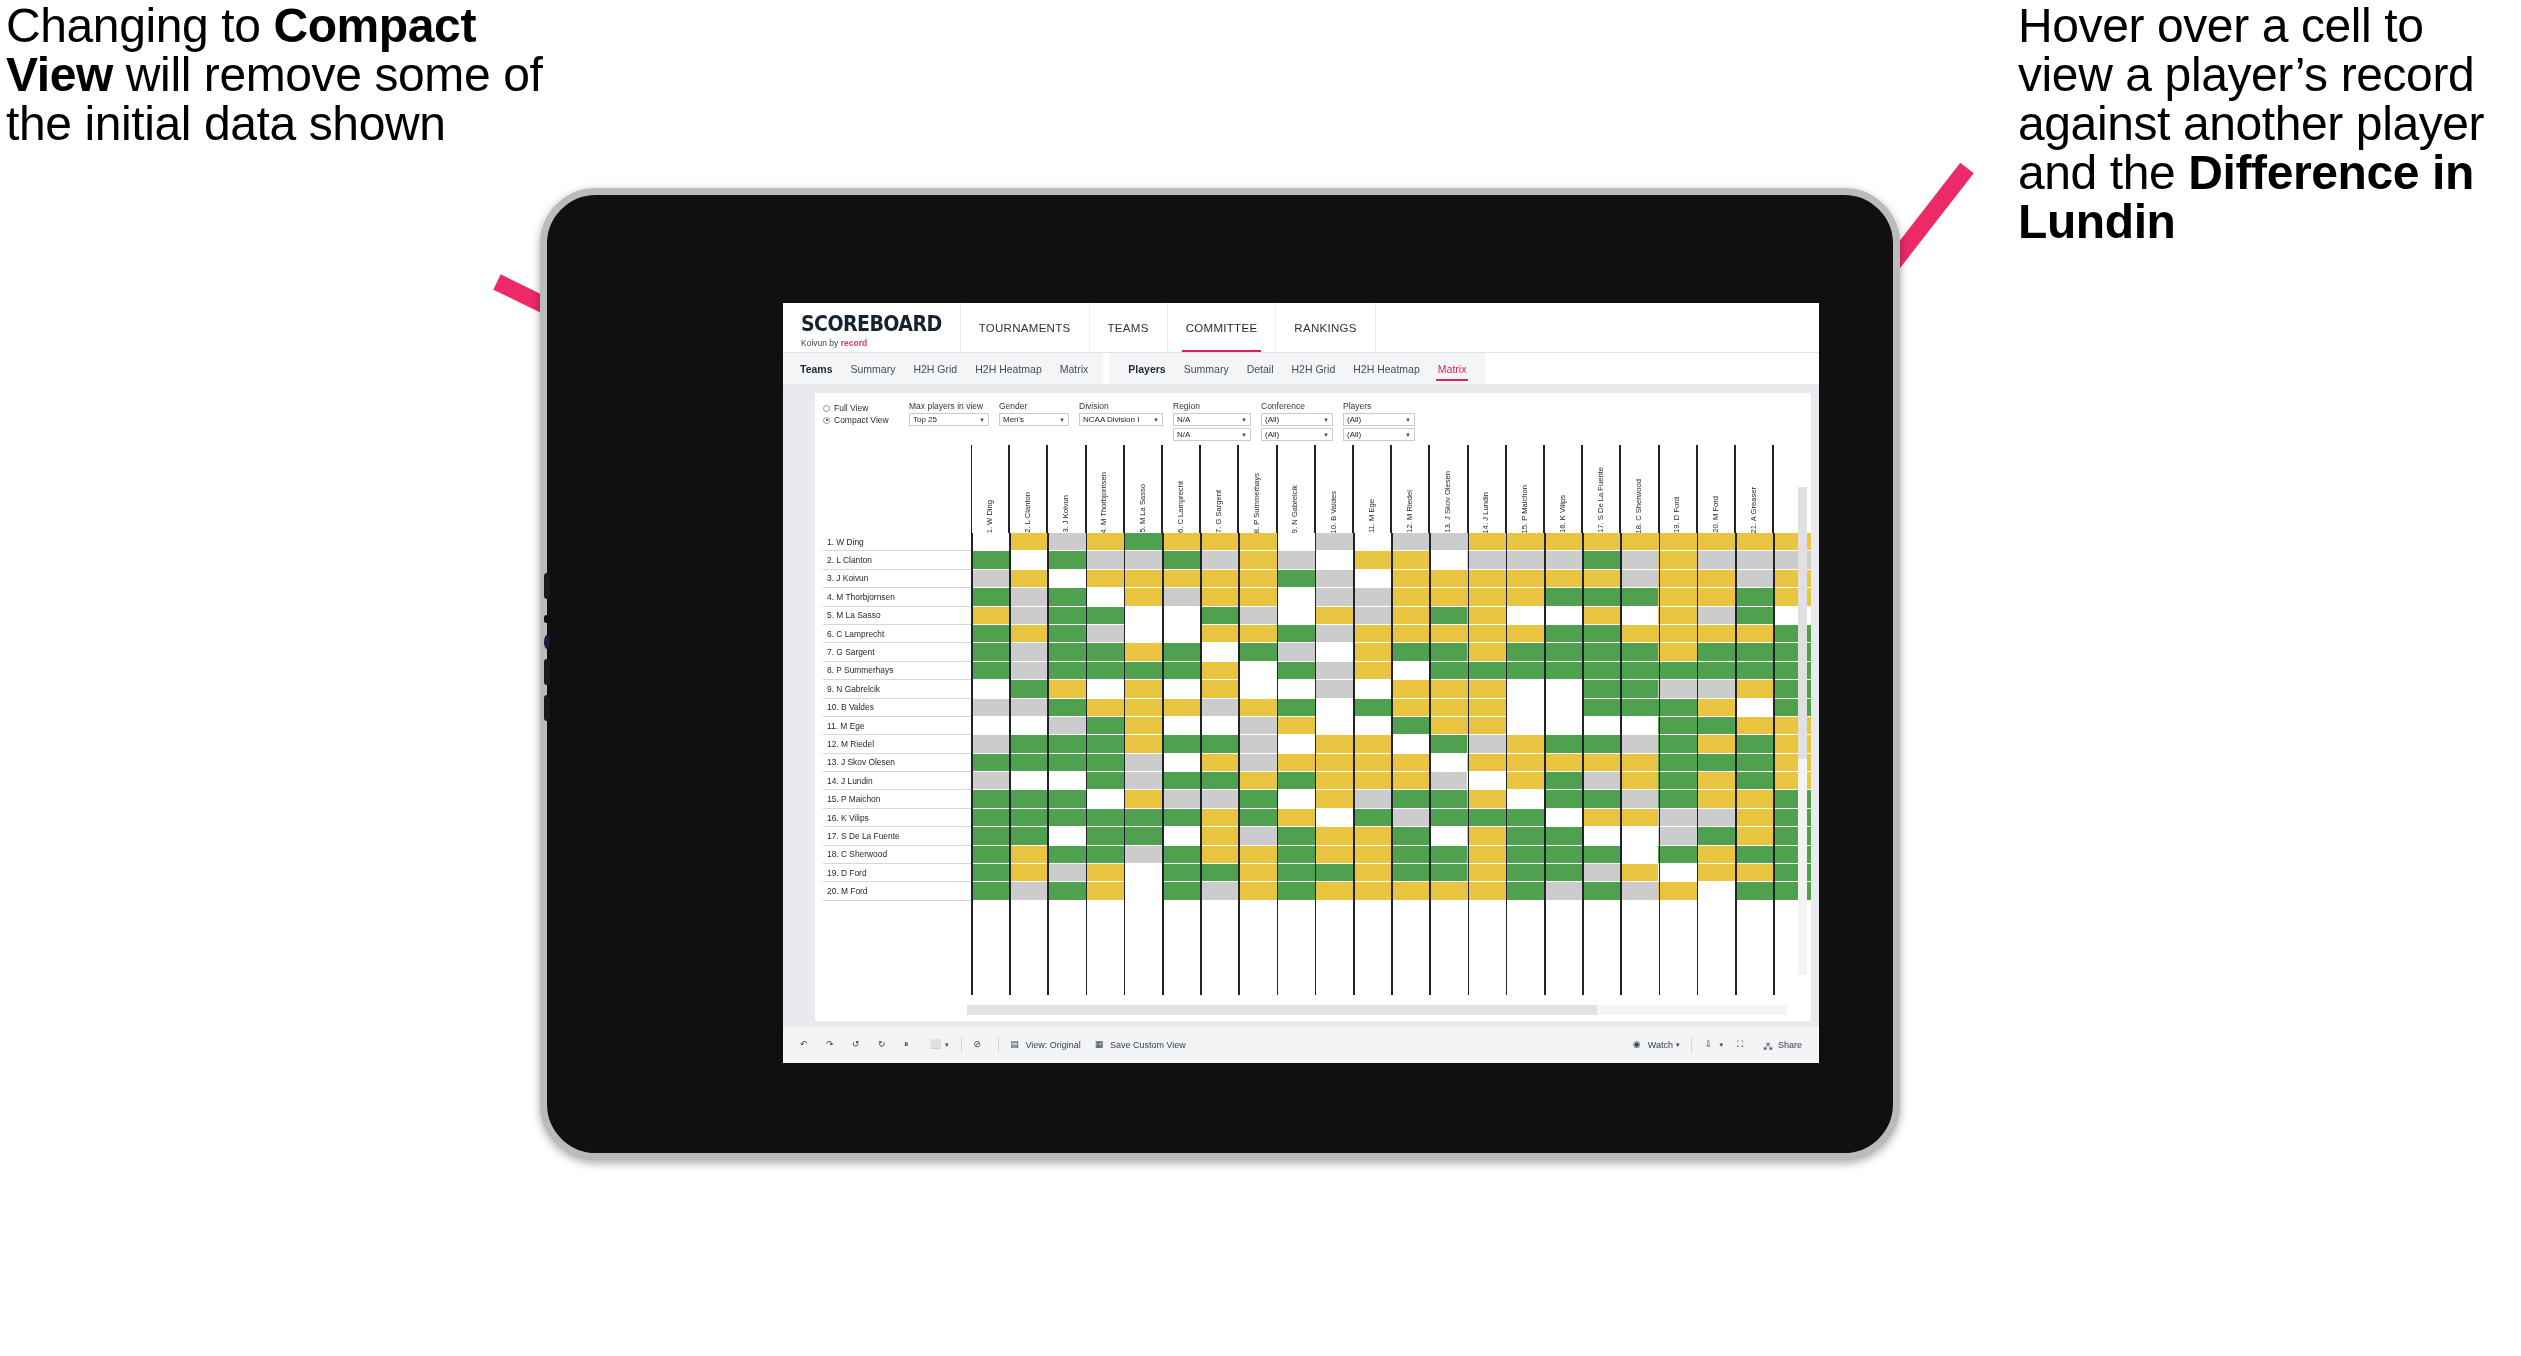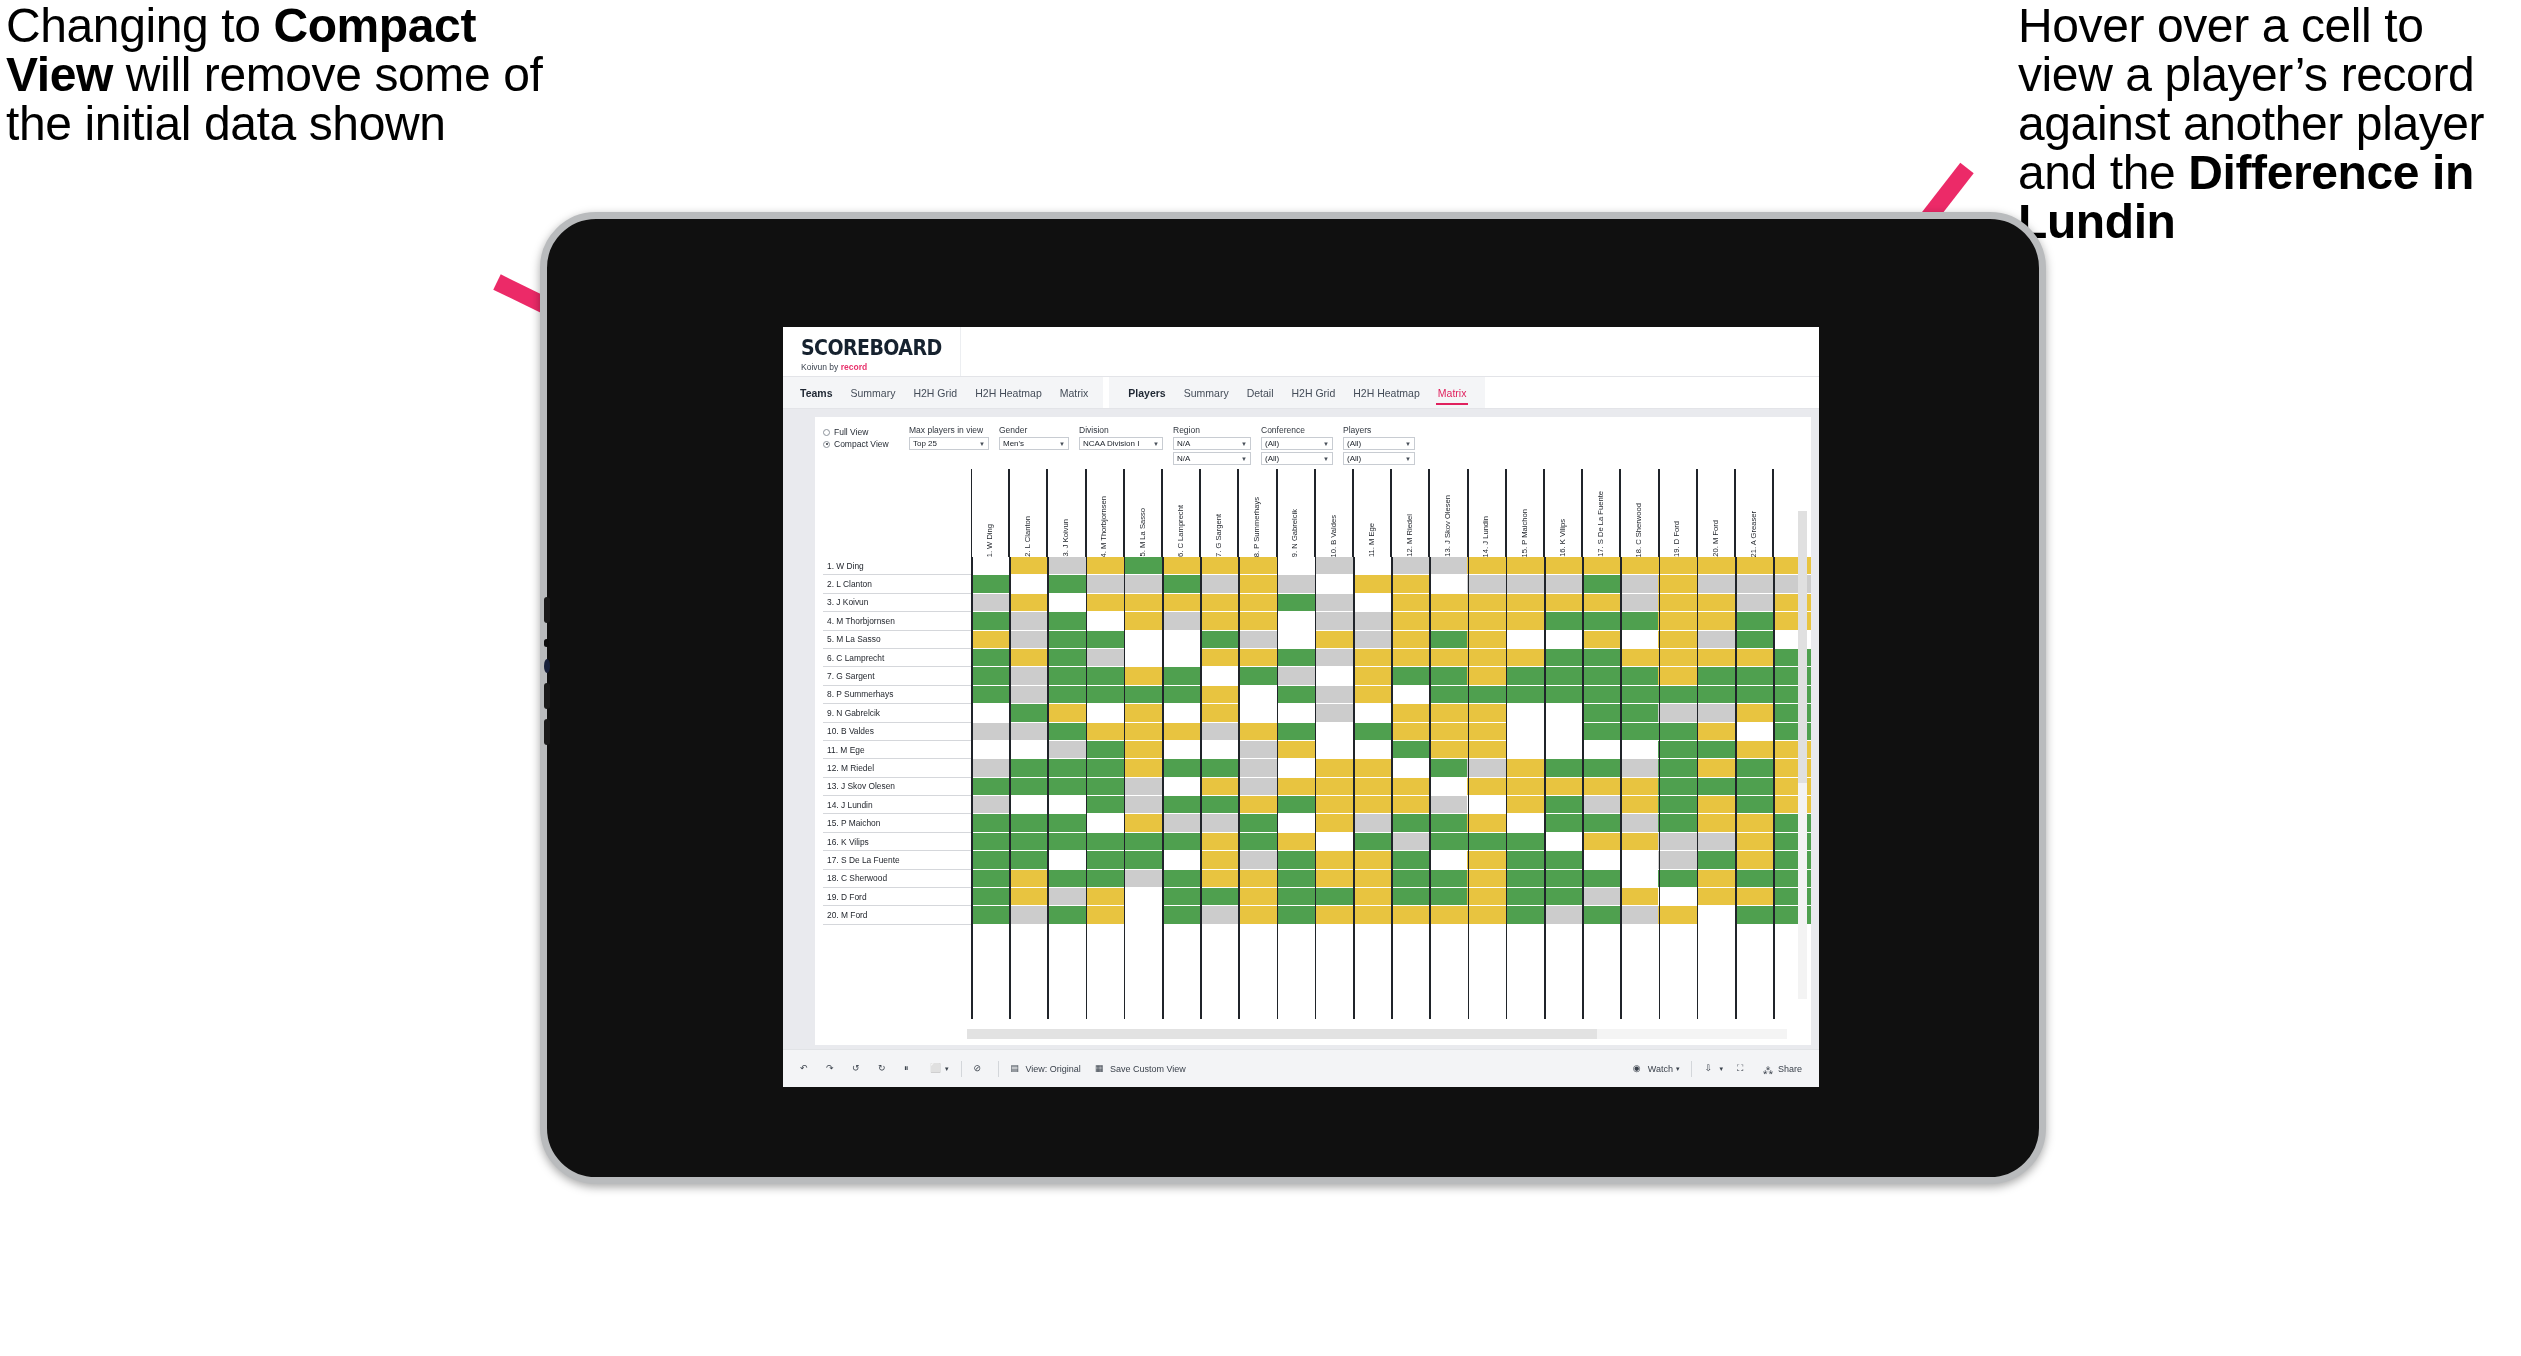--- a/index.html
+++ b/index.html
@@ -18,22 +18,22 @@
   .annot b { font-weight: 700; }
   #annot-left  { left: 6px;  top: 2px;  width: 560px; }
   #annot-right { left: 2018px; top: 2px; width: 510px; }
 
   
   #arrows { position: absolute; left: 0; top: 0; width: 2521px; height: 1356px; pointer-events: none; }
 
   
   #tablet {
     position: absolute;
-    left: 540px; top: 212px;
-    width: 1506px; height: 972px;
+    left: 540px; top: 188px;
+    width: 1360px; height: 972px;
     background: #101010;
     border-radius: 56px;
     border: 7px solid #b9bbbd;
     box-shadow: 0 3px 10px rgba(0,0,0,.35);
   }
   .tbtn { position: absolute; left: -3px; background: #1a1a1a; border-radius: 3px; }
   #btn-a { top: 378px; width: 6px; height: 26px; }
   #btn-dot { top: 420px; width: 5px; height: 8px; background:#0d0d0d; }
   #btn-cam { top: 440px; width: 6px; height: 14px; background:#17203a; border-radius:50%; }
   #btn-b { top: 464px; width: 6px; height: 26px; }
@@ -201,20 +201,34 @@
 
   <div id="screen">
 
     <div id="topnav">
       <div id="brand">
         <div class="logo">SCOREBOARD</div>
         <div class="sub">
           <em style="font-style:normal">Koivun by </em><span>record</span>
         </div>
       </div>
+      <div id="topnav-items" style="display:flex">
+          <div class="topnav-item">
+            <span>TOURNAMENTS</span>
+          </div>
+          <div class="topnav-item">
+            <span>TEAMS</span>
+          </div>
+          <div class="topnav-item active">
+            <span>COMMITTEE</span>
+          </div>
+          <div class="topnav-item">
+            <span>RANKINGS</span>
+          </div>
+        </div>
       <div id="topnav-spacer"></div>
     </div>
 
     <div id="subnav">
       <div class="subgroup g1" id="subgroup-teams">
           <div class="sub-item head">Teams</div>
           <div class="sub-item">Summary</div>
           <div class="sub-item">H2H Grid</div>
           <div class="sub-item">H2H Heatmap</div>
           <div class="sub-item">Matrix</div>

